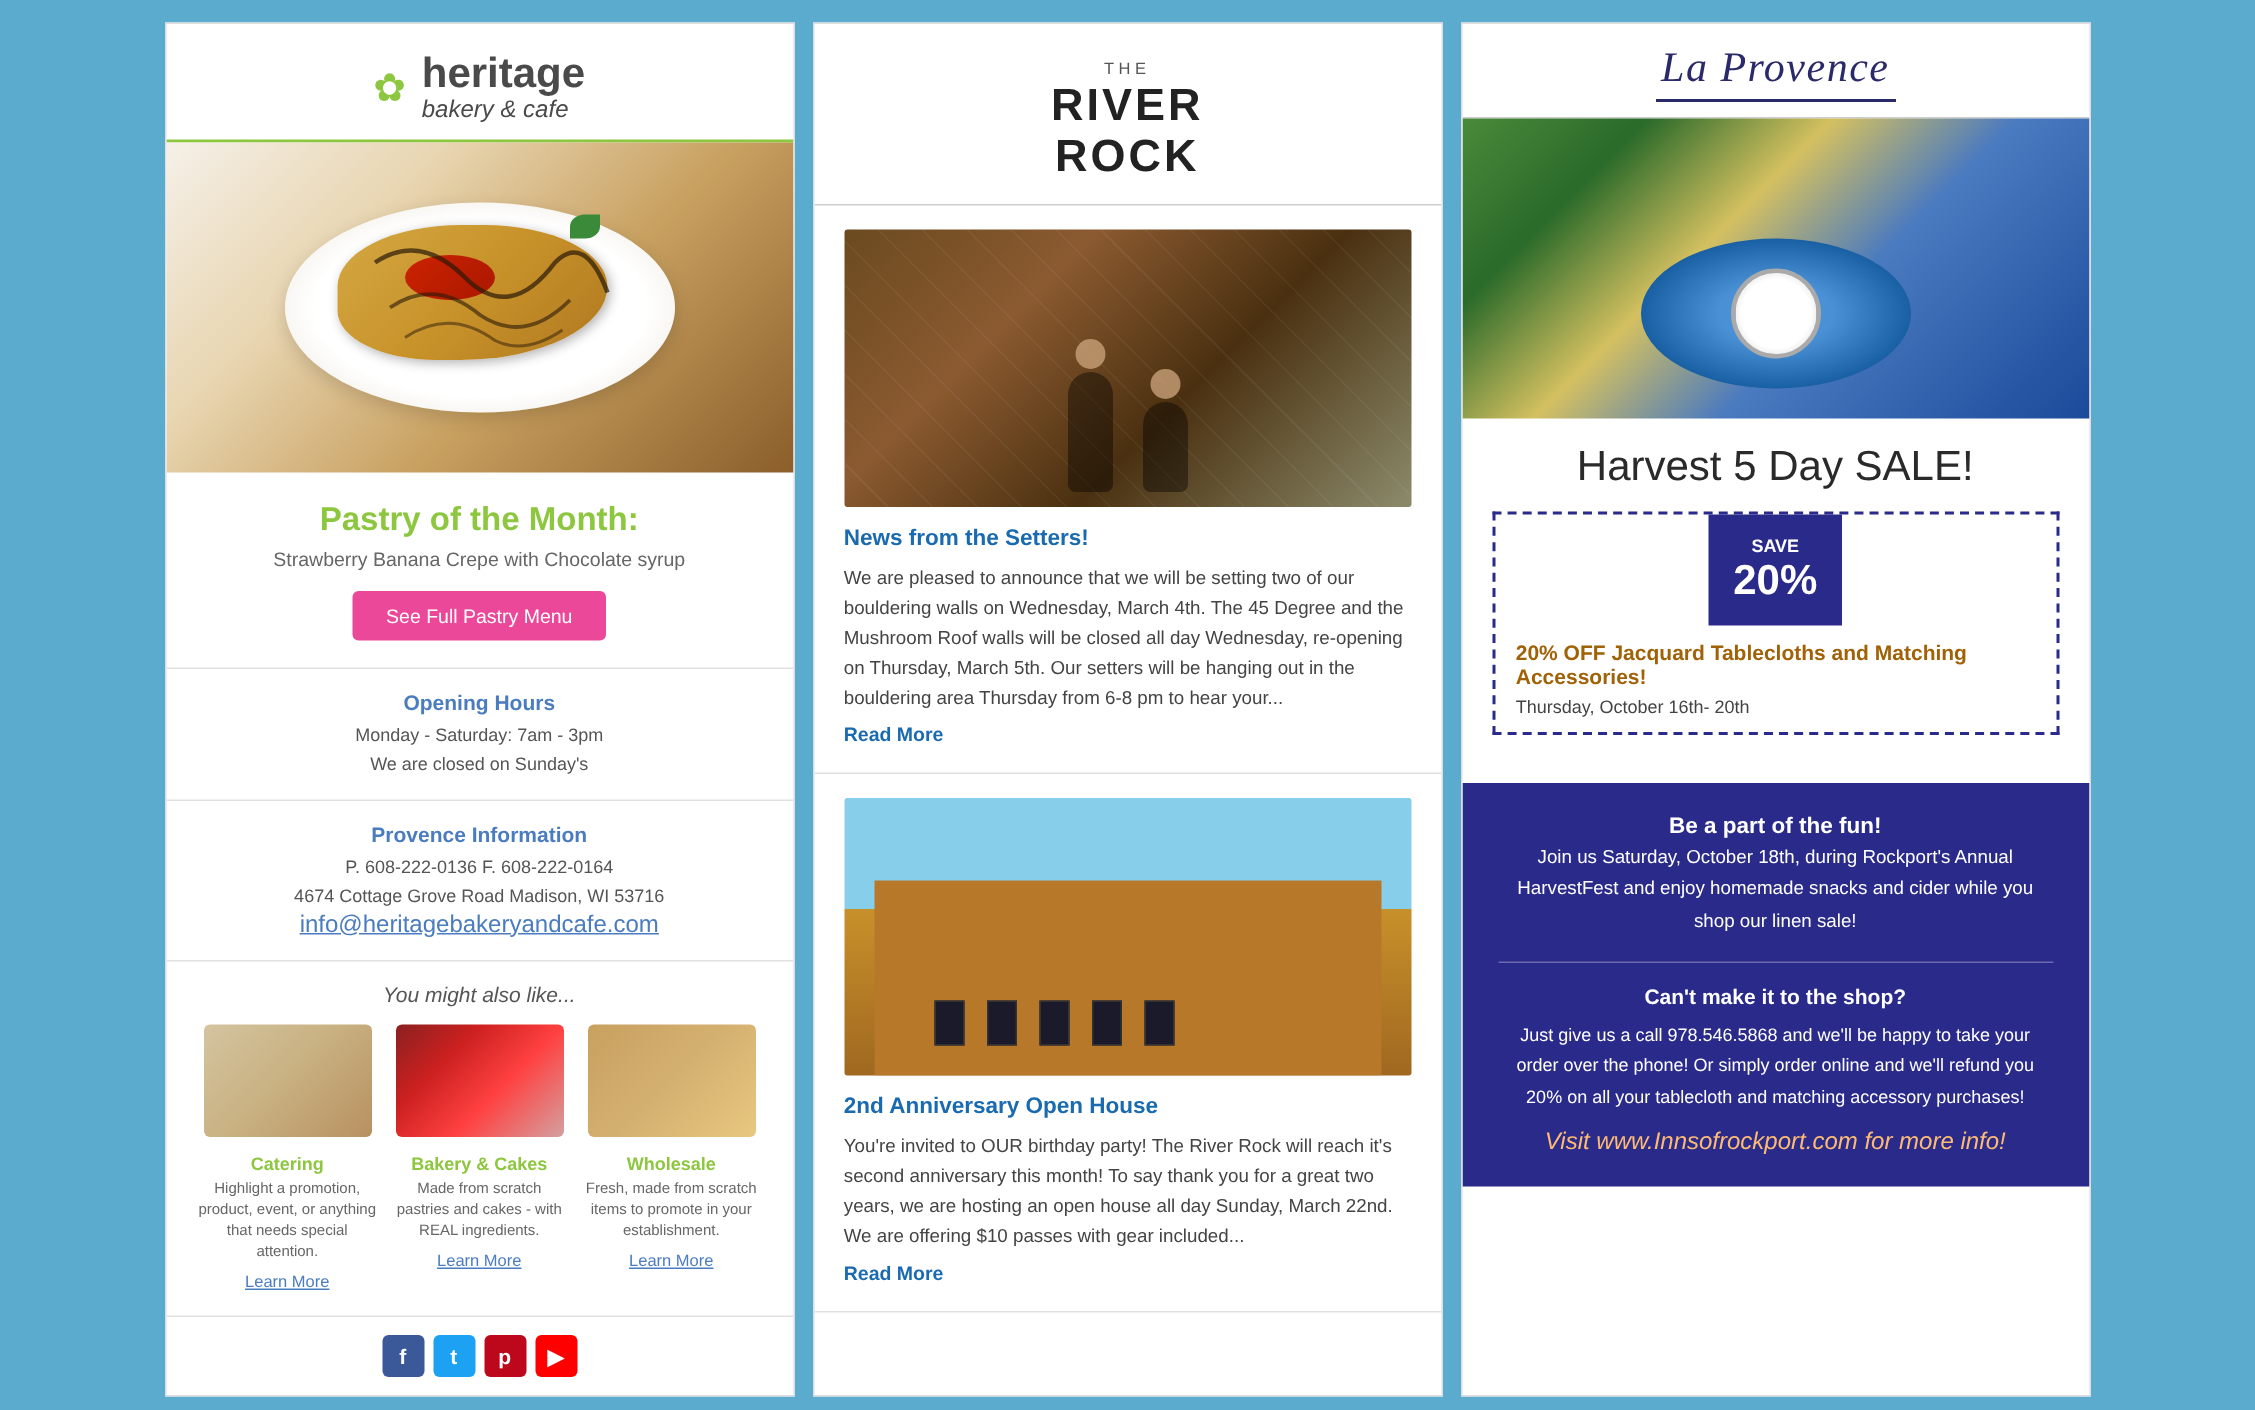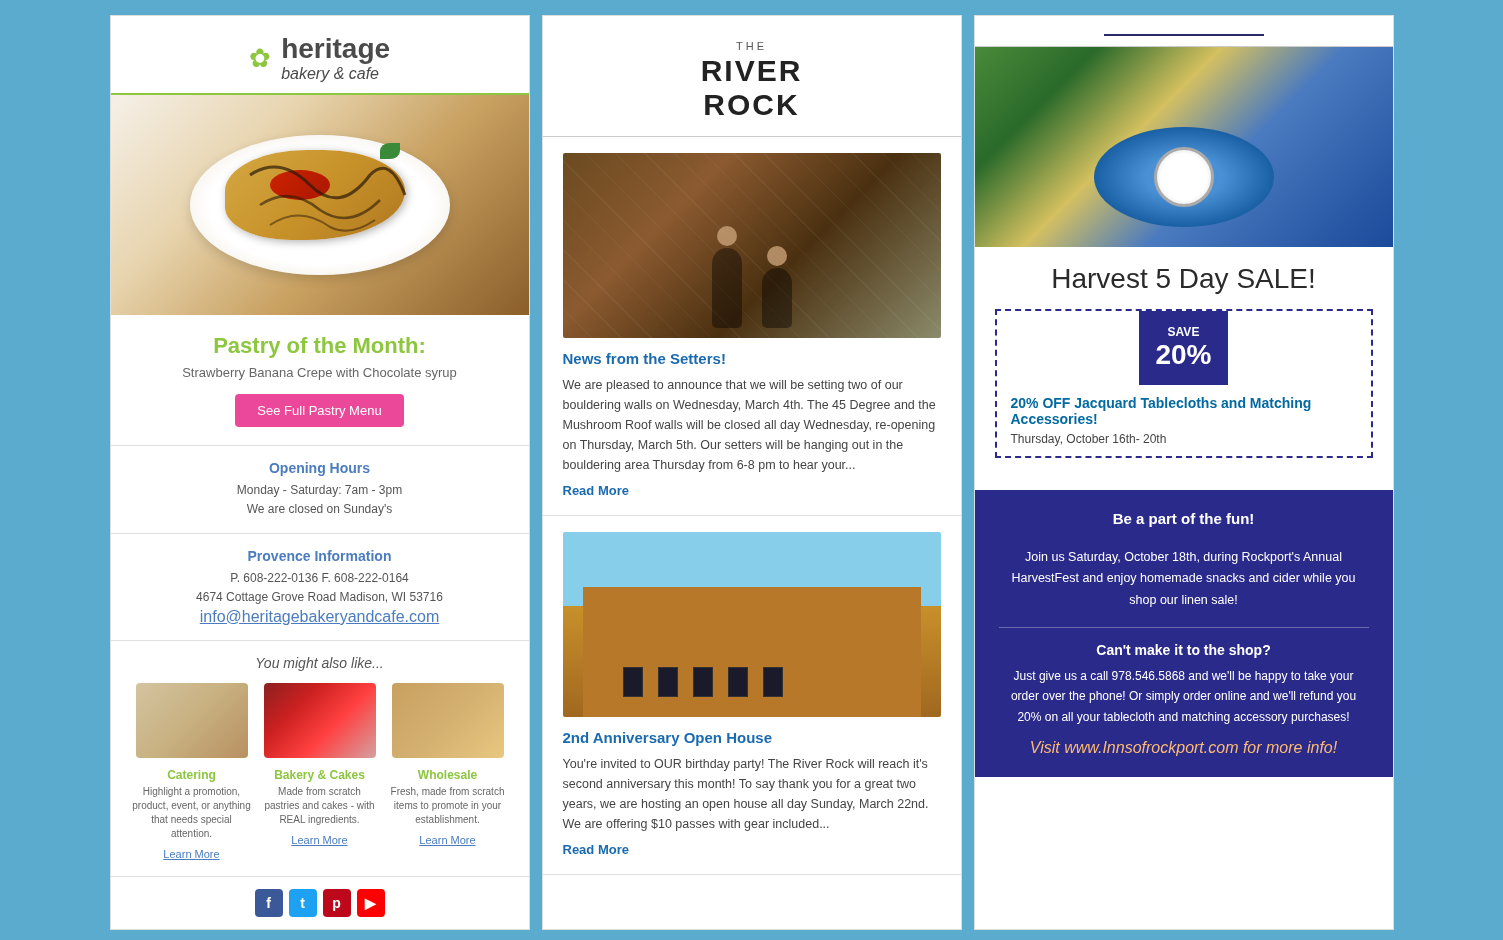--- a/index.html
+++ b/index.html
@@ -464,37 +464,37 @@
     .save-details {
       padding: 10px 14px;
     }
     .save-details-title {
       color: #1a6ab0;
       font-size: 14px;
       font-weight: bold;
       margin-bottom: 5px;
     }
     .save-details-off {
-      color: #0369a1;
+      color: #a16207;
     }
     .save-dates {
       color: #444;
       font-size: 12px;
     }
 
     .card3-blue-section {
       background: #2a2a8a;
       color: #fff;
       padding: 20px 24px;
       text-align: center;
     }
     .blue-section-title {
       font-size: 15px;
       font-weight: bold;
-      margin-bottom: 20px;
+      margin-bottom: 2px;
     }
     .blue-section-text {
       font-size: 12.5px;
       line-height: 1.7;
       margin-bottom: 16px;
     }
     .blue-section-divider {
       border: none;
       border-top: 1px solid rgba(255,255,255,0.3);
       margin: 14px 0;
@@ -640,20 +640,21 @@
     <div class="card2-article-title">2nd Anniversary Open House</div>
     <p class="card2-article-text">You're invited to OUR birthday party! The River Rock will reach it's second anniversary this month! To say thank you for a great two years, we are hosting an open house all day Sunday, March 22nd. We are offering $10 passes with gear included...</p>
     <a class="read-more-link">Read More</a>
   </div>
 
 </div>
 
 <div class="email-card">
 
   <div class="card3-header">
+    <div class="laprovence-logo">La Provence</div>
     <div class="laprovence-underline"></div>
   </div>
 
   <div class="card3-hero-img">
     <div class="table-visual">
       <div class="table-surface"></div>
       <div class="plate-on-table"></div>
     </div>
   </div>
 

